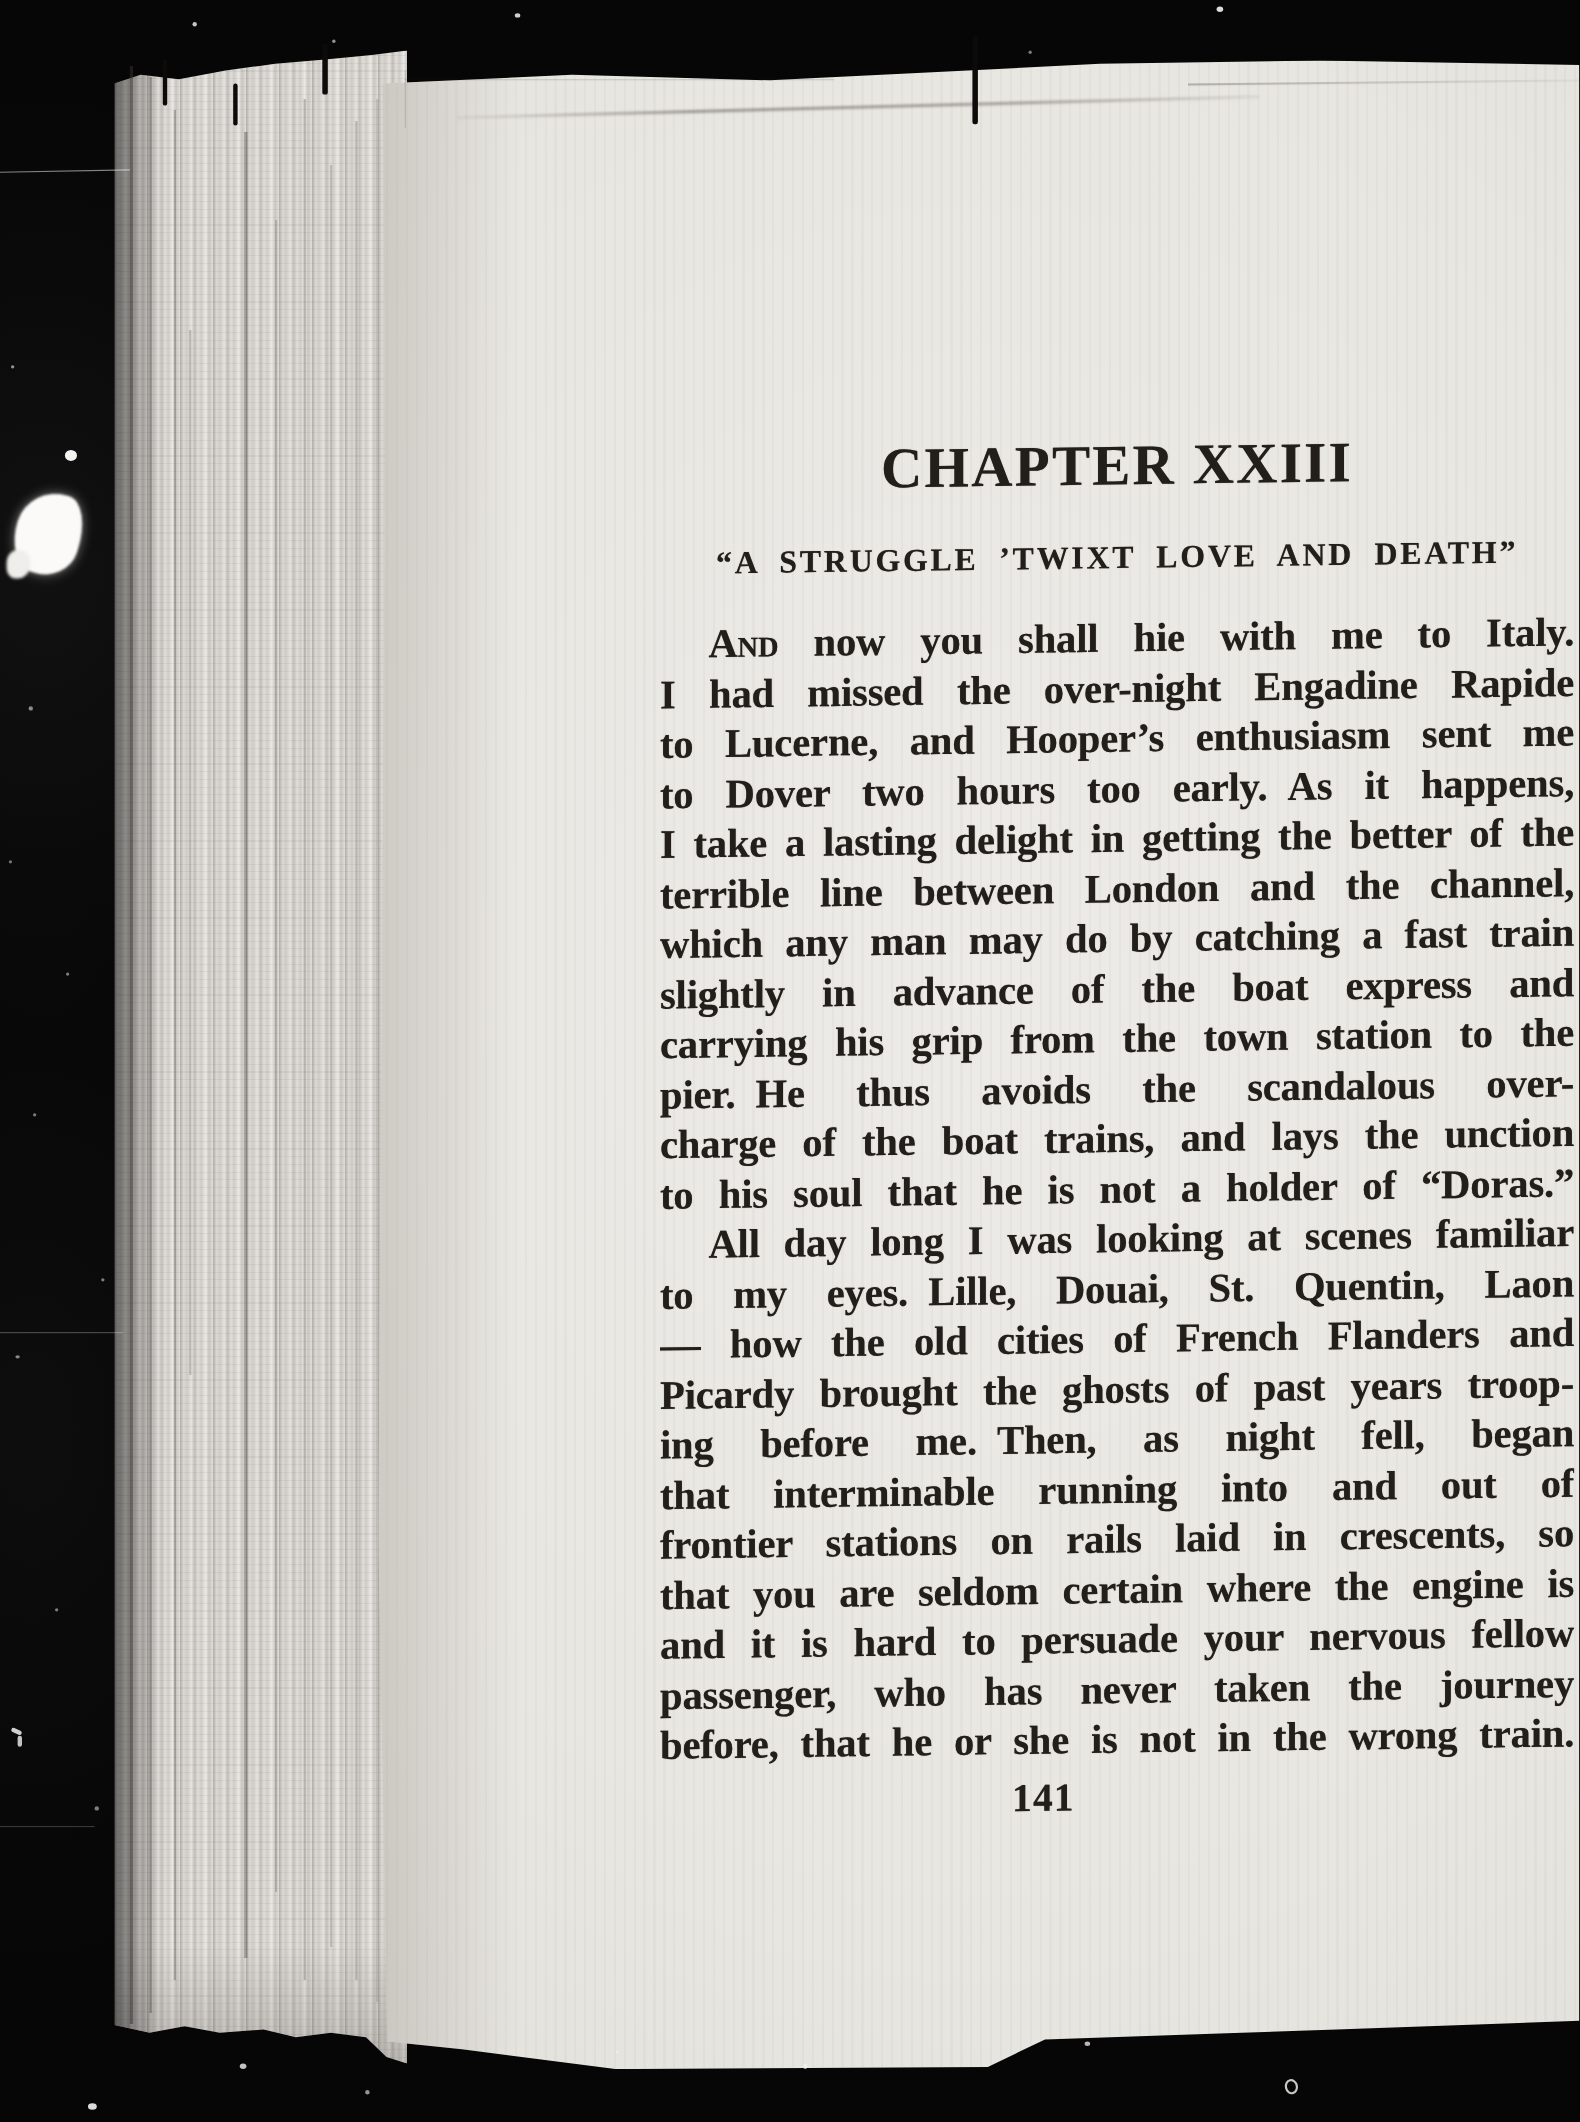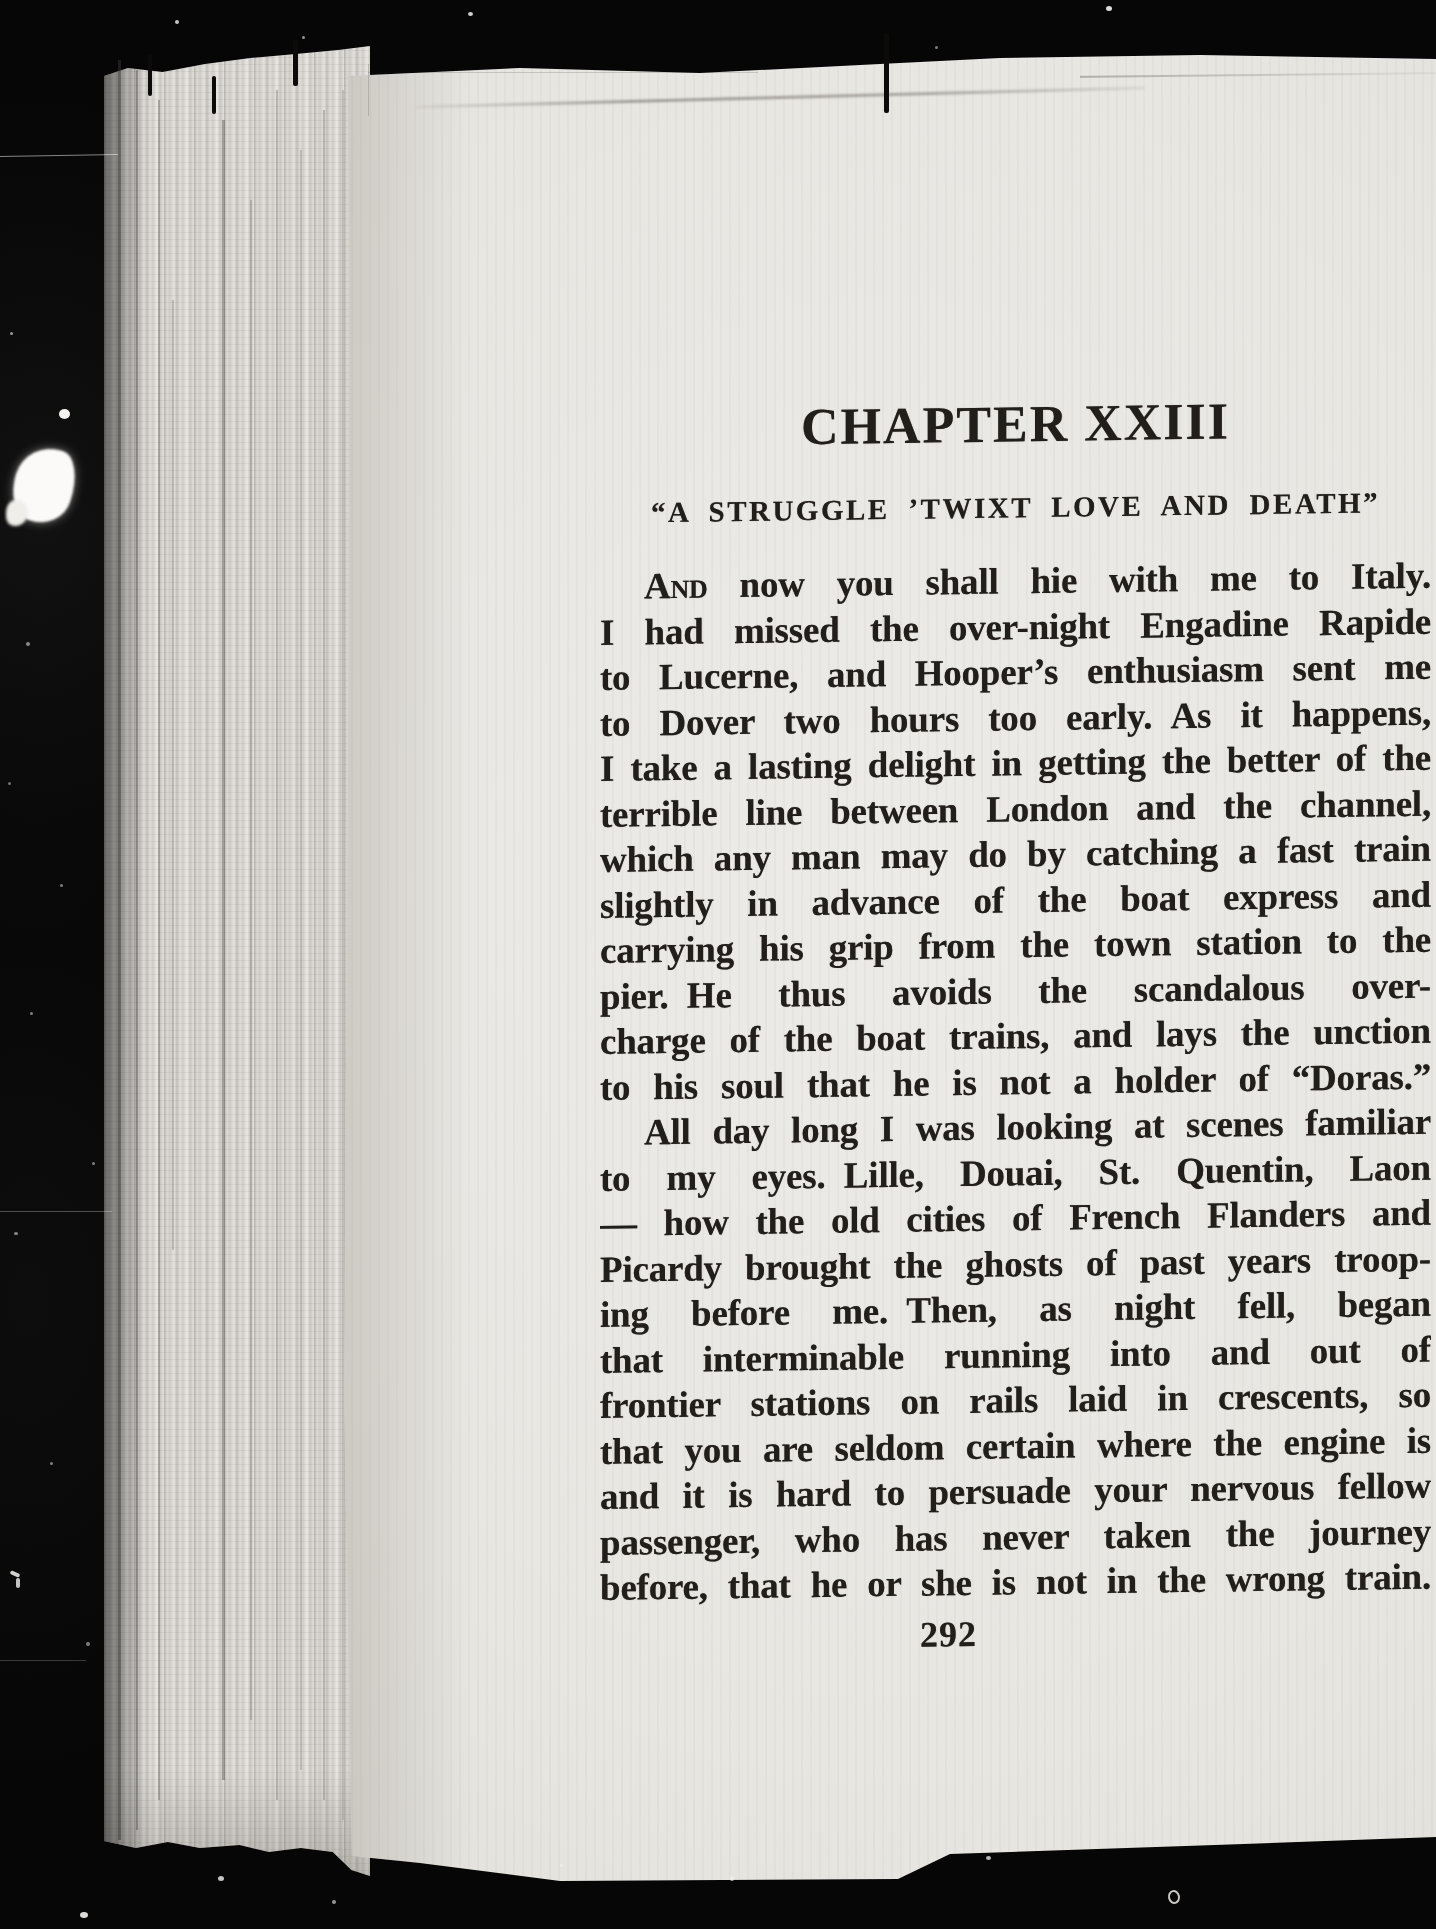--- a/index.html
+++ b/index.html
@@ -144,21 +144,21 @@
       <div class="line">Picardy brought the ghosts of past years troop-</div>
       <div class="line">ing before me. Then, as night fell, began</div>
       <div class="line">that interminable running into and out of</div>
       <div class="line">frontier stations on rails laid in crescents, so</div>
       <div class="line">that you are seldom certain where the engine is</div>
       <div class="line">and it is hard to persuade your nervous fellow</div>
       <div class="line">passenger, who has never taken the journey</div>
       <div class="line">before, that he or she is not in the wrong train.</div>
     </div>
 
-    <div id="page-number">292</div>
+    <div id="page-number">141</div>
   </div>
 
   <div class="scratch" style="left:0;top:155px;width:118px;transform:rotate(-1deg);"></div>
   <div class="scratch" style="left:0;top:1211px;width:112px;opacity:.55;"></div>
   <div class="scratch" style="left:0;top:1660px;width:86px;opacity:.4;"></div>
 
   <div id="blob"></div>
   <div id="blob-tail"></div>
   <div class="speck" style="left:59px;top:409px;width:11px;height:10px;filter:blur(.6px);"></div>
   <div class="speck" style="left:175px;top:20px;width:4px;height:4px;opacity:.8;"></div>

